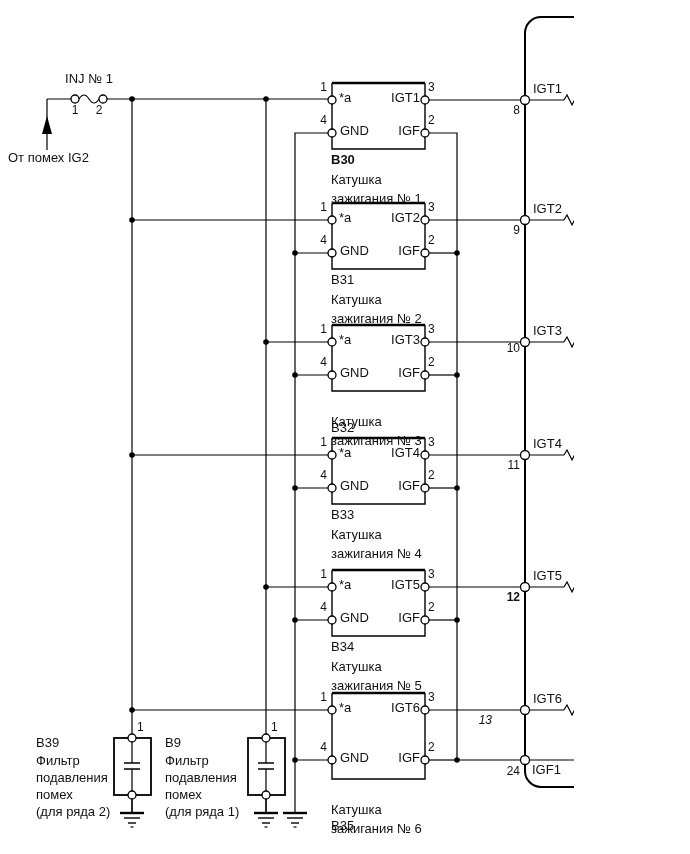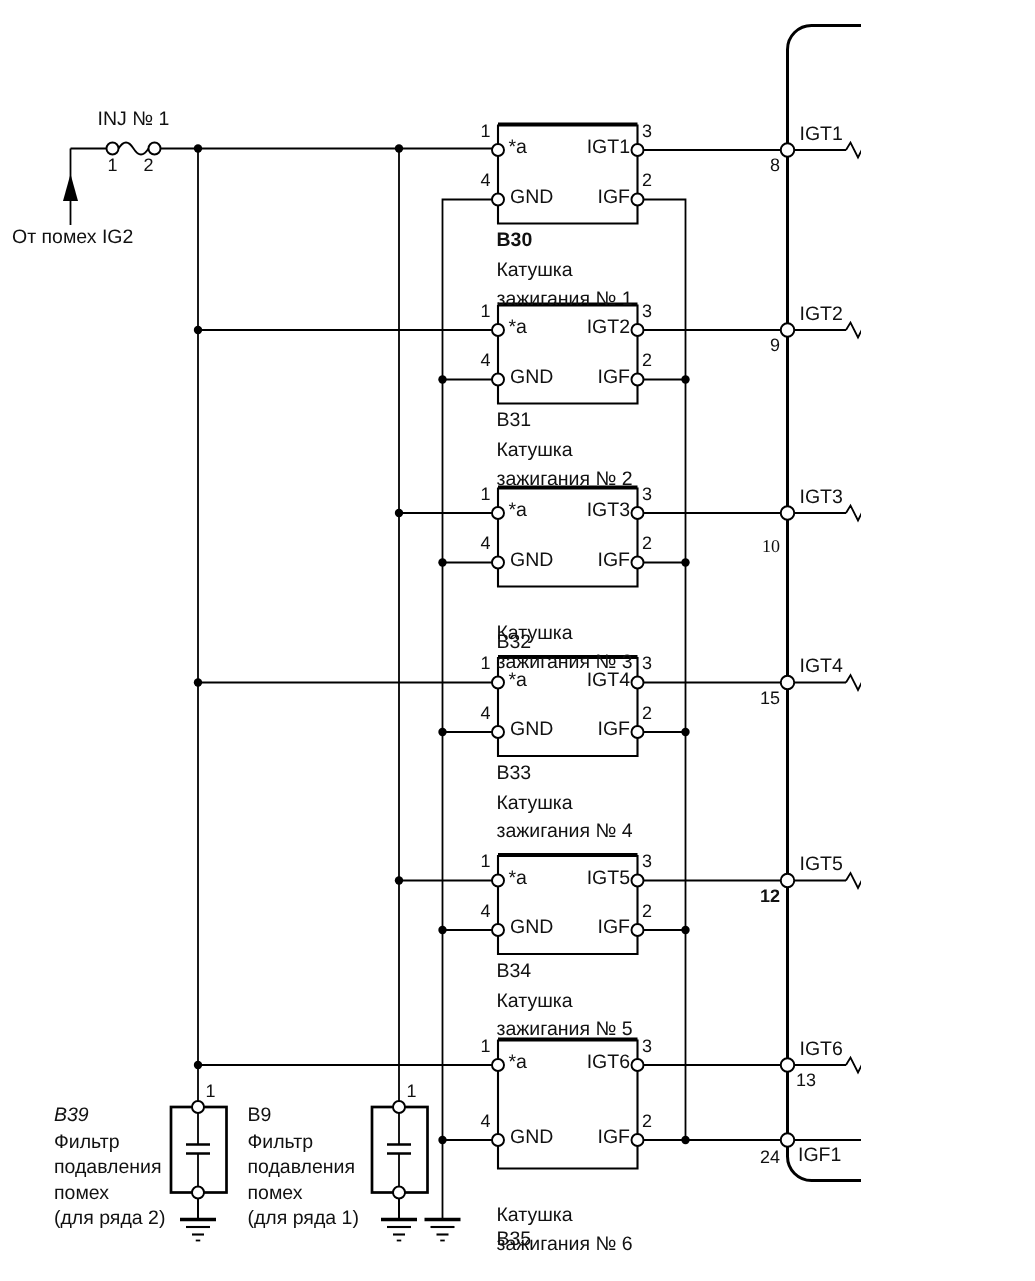--- a/index.html
+++ b/index.html
@@ -164,21 +164,21 @@
     <circle cx="132" cy="99" r="2.8" fill="#000"></circle>
     <circle cx="266" cy="99" r="2.8" fill="#000"></circle>
   </svg>
 
   <div id="labels">
     <span class="lbl ctr" style="left:49px;top:71px;width:80px;">INJ № 1</span>
     <span class="lbl num ctr" style="left:69px;top:103px;width:12px;">1</span>
     <span class="lbl num ctr" style="left:93px;top:103px;width:12px;">2</span>
     <span class="lbl" style="left:8px;top:150px;">От помех IG2</span>
 
-    <span class="lbl" style="left:36px;top:735px;font-style:italic;">B39</span>
+    <span class="lbl" style="left:36px;top:735px;">B39</span>
     <span class="lbl mult" style="left:36px;top:752px;">Фильтр
 подавления
 помех
 (для ряда 2)</span>
     <span class="lbl num" style="left:137px;top:720px;">1</span>
 
     <span class="lbl" style="left:165px;top:735px;">B9</span>
     <span class="lbl mult" style="left:165px;top:752px;">Фильтр
 подавления
 помех
@@ -221,34 +221,34 @@
       <span class="lbl num rt" style="left: 307px; top: 355px; width: 20px;">4</span>
       <span class="lbl " style="left: 340px; top: 365px;">GND</span>
       <span class="lbl rt" style="left: 368px; top: 332px; width: 52px;">IGT3</span>
       <span class="lbl num" style="left: 428px; top: 322px;">3</span>
       <span class="lbl rt" style="left: 368px; top: 365px; width: 52px;">IGF</span>
       <span class="lbl num" style="left: 428px; top: 355px;">2</span>
       <span class="lbl " style="left: 331px; top: 394px; margin-top: 26px;">B32</span>
       <span class="lbl coilname" style="left: 331px; top: 412px;">Катушка
 зажигания № 3</span>
       <span class="lbl " style="left: 533px; top: 323px;">IGT3</span>
-      <span class="lbl num rt" style="left: 496px; top: 357px; width: 24px; font-family: Liberation Serif, serif;">10</span>
+      <span class="lbl num rt" style="left: 496px; top: 341px; width: 24px;">10</span>
       <span class="lbl num rt" style="left: 307px; top: 435px; width: 20px;">1</span>
       <span class="lbl " style="left: 339px; top: 445px;">*a</span>
       <span class="lbl num rt" style="left: 307px; top: 468px; width: 20px;">4</span>
       <span class="lbl " style="left: 340px; top: 478px;">GND</span>
       <span class="lbl rt" style="left: 368px; top: 445px; width: 52px;">IGT4</span>
       <span class="lbl num" style="left: 428px; top: 435px;">3</span>
       <span class="lbl rt" style="left: 368px; top: 478px; width: 52px;">IGF</span>
       <span class="lbl num" style="left: 428px; top: 468px;">2</span>
       <span class="lbl " style="left: 331px; top: 507px;">B33</span>
       <span class="lbl coilname" style="left: 331px; top: 525px;">Катушка
 зажигания № 4</span>
       <span class="lbl " style="left: 533px; top: 436px;">IGT4</span>
-      <span class="lbl num rt" style="left: 496px; top: 458px; width: 24px;">15</span>
+      <span class="lbl num rt" style="left: 496px; top: 458px; width: 24px;">11</span>
       <span class="lbl num rt" style="left: 307px; top: 567px; width: 20px;">1</span>
       <span class="lbl " style="left: 339px; top: 577px;">*a</span>
       <span class="lbl num rt" style="left: 307px; top: 600px; width: 20px;">4</span>
       <span class="lbl " style="left: 340px; top: 610px;">GND</span>
       <span class="lbl rt" style="left: 368px; top: 577px; width: 52px;">IGT5</span>
       <span class="lbl num" style="left: 428px; top: 567px;">3</span>
       <span class="lbl rt" style="left: 368px; top: 610px; width: 52px;">IGF</span>
       <span class="lbl num" style="left: 428px; top: 600px;">2</span>
       <span class="lbl " style="left: 331px; top: 639px;">B34</span>
       <span class="lbl coilname" style="left: 331px; top: 657px;">Катушка
@@ -260,15 +260,15 @@
       <span class="lbl num rt" style="left: 307px; top: 740px; width: 20px;">4</span>
       <span class="lbl " style="left: 340px; top: 750px;">GND</span>
       <span class="lbl rt" style="left: 368px; top: 700px; width: 52px;">IGT6</span>
       <span class="lbl num" style="left: 428px; top: 690px;">3</span>
       <span class="lbl rt" style="left: 368px; top: 750px; width: 52px;">IGF</span>
       <span class="lbl num" style="left: 428px; top: 740px;">2</span>
       <span class="lbl " style="left: 331px; top: 818px;">B35</span>
       <span class="lbl coilname" style="left: 331px; top: 800px;">Катушка
 зажигания № 6</span>
       <span class="lbl " style="left: 533px; top: 691px;">IGT6</span>
-      <span class="lbl num rt" style="left: 520px; top: 713px; width: 24px;">13</span>
+      <span class="lbl num rt" style="left: 468px; top: 713px; width: 24px; font-style: italic;">13</span>
     </div>
 </div>
 
 </body></html>

